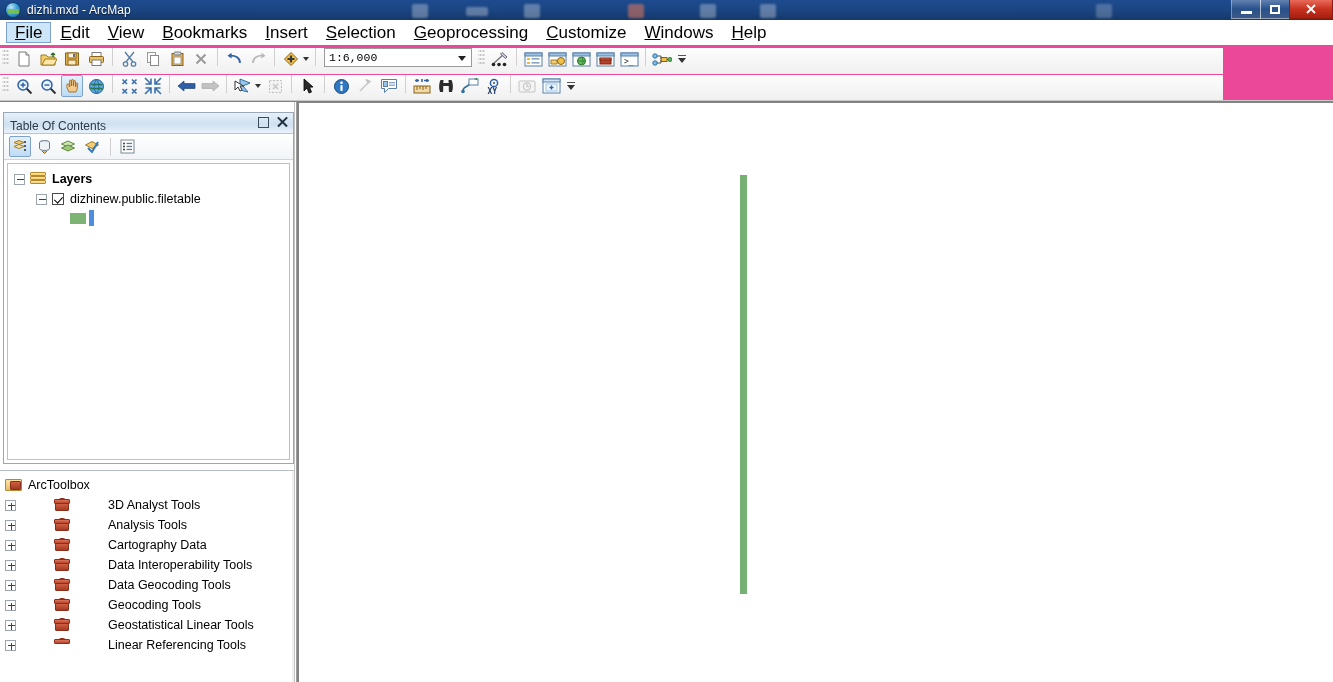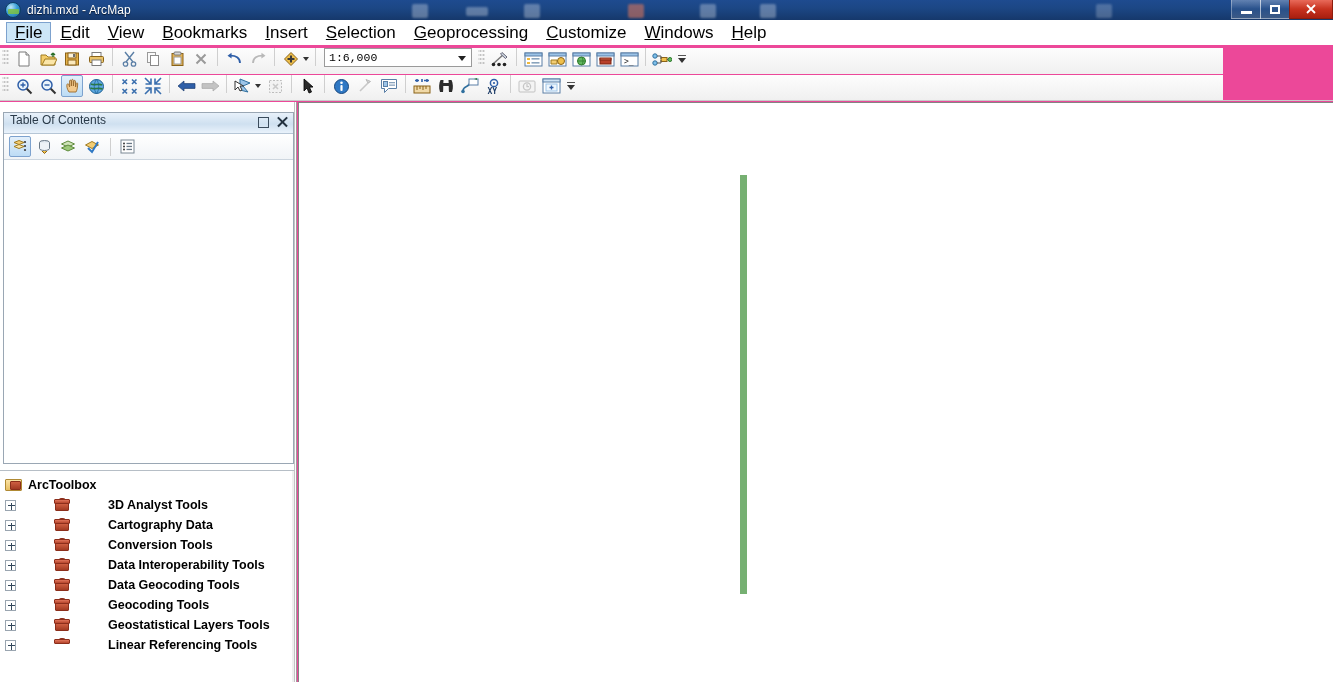--- a/index.html
+++ b/index.html
@@ -141,21 +141,21 @@
 
   
   .toc {
     position:absolute; left:3px; top:10px; width:291px; height:352px;
     border:1px solid #9aa7b4; background:#fff;
   }
   .toc-title {
     height:21px; width:100%;
     background: linear-gradient(to bottom,#e8f1fa,#cfe0f0 55%,#e9f2fb);
     border-bottom:1px solid #b6c6d6;
-    display:flex; align-items:flex-start; position:relative;
+    display:flex; align-items:flex-end; position:relative;
     padding-left:6px; font-size:12px; color:#2a3a49;
   }
   .toc-title .btns { position:absolute; right:4px; top:2px; display:flex; gap:7px; }
   .icon-float {
     width:11px; height:11px; border:1.5px solid #3a4b5c;
     margin-top:2px;
   }
   .icon-x { width:13px; height:13px; position:relative; }
   .icon-x::before, .icon-x::after {
     content:""; position:absolute; left:0; top:6px; width:13px; height:1.8px; background:#22313f;
@@ -205,21 +205,21 @@
     content:""; position:absolute; left:2.5px; top:1px; width:4px; height:7px;
     border:solid #000; border-width:0 1.7px 1.7px 0; transform:rotate(42deg);
   }
   .symbol-row { display:flex; align-items:center; height:18px; padding-left:62px; }
   .sym-green { width:16px; height:11px; background:#7db473; }
   .sym-blue  { width:5px; height:16px; background:#4e8fdb; margin-left:3px; }
 
   
   .atb {
     position:absolute; left:0; top:368px; width:294px; bottom:0;
-    border-top:1px solid #b6bec6; background:#fff;font-weight:bold;
+    border-top:1px solid #b6bec6; background:#fff;
   }
   .atb-inner { position:absolute; left:0; top:0; right:2px; bottom:0; overflow:hidden; }
   .atb-row { display:flex; align-items:center; height:20px; font-size:12.5px; color:#000; }
   .atb-row.root { padding-left:5px; }
   .atb-row.child { padding-left:5px;gap:32px; }
   .atb-exp {
     width:11px; height:11px; border:1px solid #9aa5b0; background:#fff;
     position:relative; margin-right:6px; flex:0 0 auto;
   }
   .atb-exp::before { content:""; position:absolute; left:2px; top:4.5px; width:7px; height:1.4px; background:#33475b; }
@@ -700,20 +700,40 @@
             <circle cx="4" cy="4.5" r="1" fill="#3a3a3a"></circle>
             <circle cx="4" cy="7.5" r="1" fill="#3a3a3a"></circle>
             <circle cx="4" cy="10.5" r="1" fill="#3a3a3a"></circle>
             <rect x="6.5" y="3.8" width="5.5" height="1.3" fill="#6b7a88"></rect>
             <rect x="6.5" y="6.8" width="5.5" height="1.3" fill="#6b7a88"></rect>
             <rect x="6.5" y="9.8" width="5.5" height="1.3" fill="#6b7a88"></rect>
           </svg>
         </div>
       </div>
 
+      <div class="toc-body">
+        <div class="tree-row" style="margin-top:5px;">
+          <span class="expander"></span>
+          <span class="layers-icon">
+              <i></i>
+              <i></i>
+              <i></i>
+            </span>
+          <span class="lbl-bold">Layers</span>
+        </div>
+        <div class="tree-row" style="padding-left:28px;">
+          <span class="expander"></span>
+          <span class="chk"></span>
+          <span>dizhinew.public.filetable</span>
+        </div>
+        <div class="symbol-row">
+          <span class="sym-green"></span>
+          <span class="sym-blue"></span>
+        </div>
+      </div>
     </div>
 
     <div class="atb">
       <div class="atb-inner">
         <div class="atb-row root" style="margin-top:4px;">
           <span class="ico-atbroot">
               <span class="fold"></span>
               <span class="tb"></span>
             </span>
           <span>ArcToolbox</span>
@@ -728,30 +748,30 @@
             </span>
           <span>3D Analyst Tools</span>
         </div>
         <div class="atb-row child">
           <span class="atb-exp"></span>
           <span class="ico-toolbox">
               <span class="handle"></span>
               <span class="lid"></span>
               <span class="body"></span>
             </span>
-          <span>Cartography Data</span>
+          <span>Analysis Tools</span>
         </div>
         <div class="atb-row child">
           <span class="atb-exp"></span>
           <span class="ico-toolbox">
               <span class="handle"></span>
               <span class="lid"></span>
               <span class="body"></span>
             </span>
-          <span>Conversion Tools</span>
+          <span>Cartography Data</span>
         </div>
         <div class="atb-row child">
           <span class="atb-exp"></span>
           <span class="ico-toolbox">
               <span class="handle"></span>
               <span class="lid"></span>
               <span class="body"></span>
             </span>
           <span>Data Interoperability Tools</span>
         </div>
@@ -773,21 +793,21 @@
             </span>
           <span>Geocoding Tools</span>
         </div>
         <div class="atb-row child">
           <span class="atb-exp"></span>
           <span class="ico-toolbox">
               <span class="handle"></span>
               <span class="lid"></span>
               <span class="body"></span>
             </span>
-          <span>Geostatistical Layers Tools</span>
+          <span>Geostatistical Linear Tools</span>
         </div>
         <div class="atb-row child">
           <span class="atb-exp"></span>
           <span class="ico-toolbox">
               <span class="handle"></span>
               <span class="lid"></span>
             </span>
           <span>Linear Referencing Tools</span>
         </div>
       </div>

